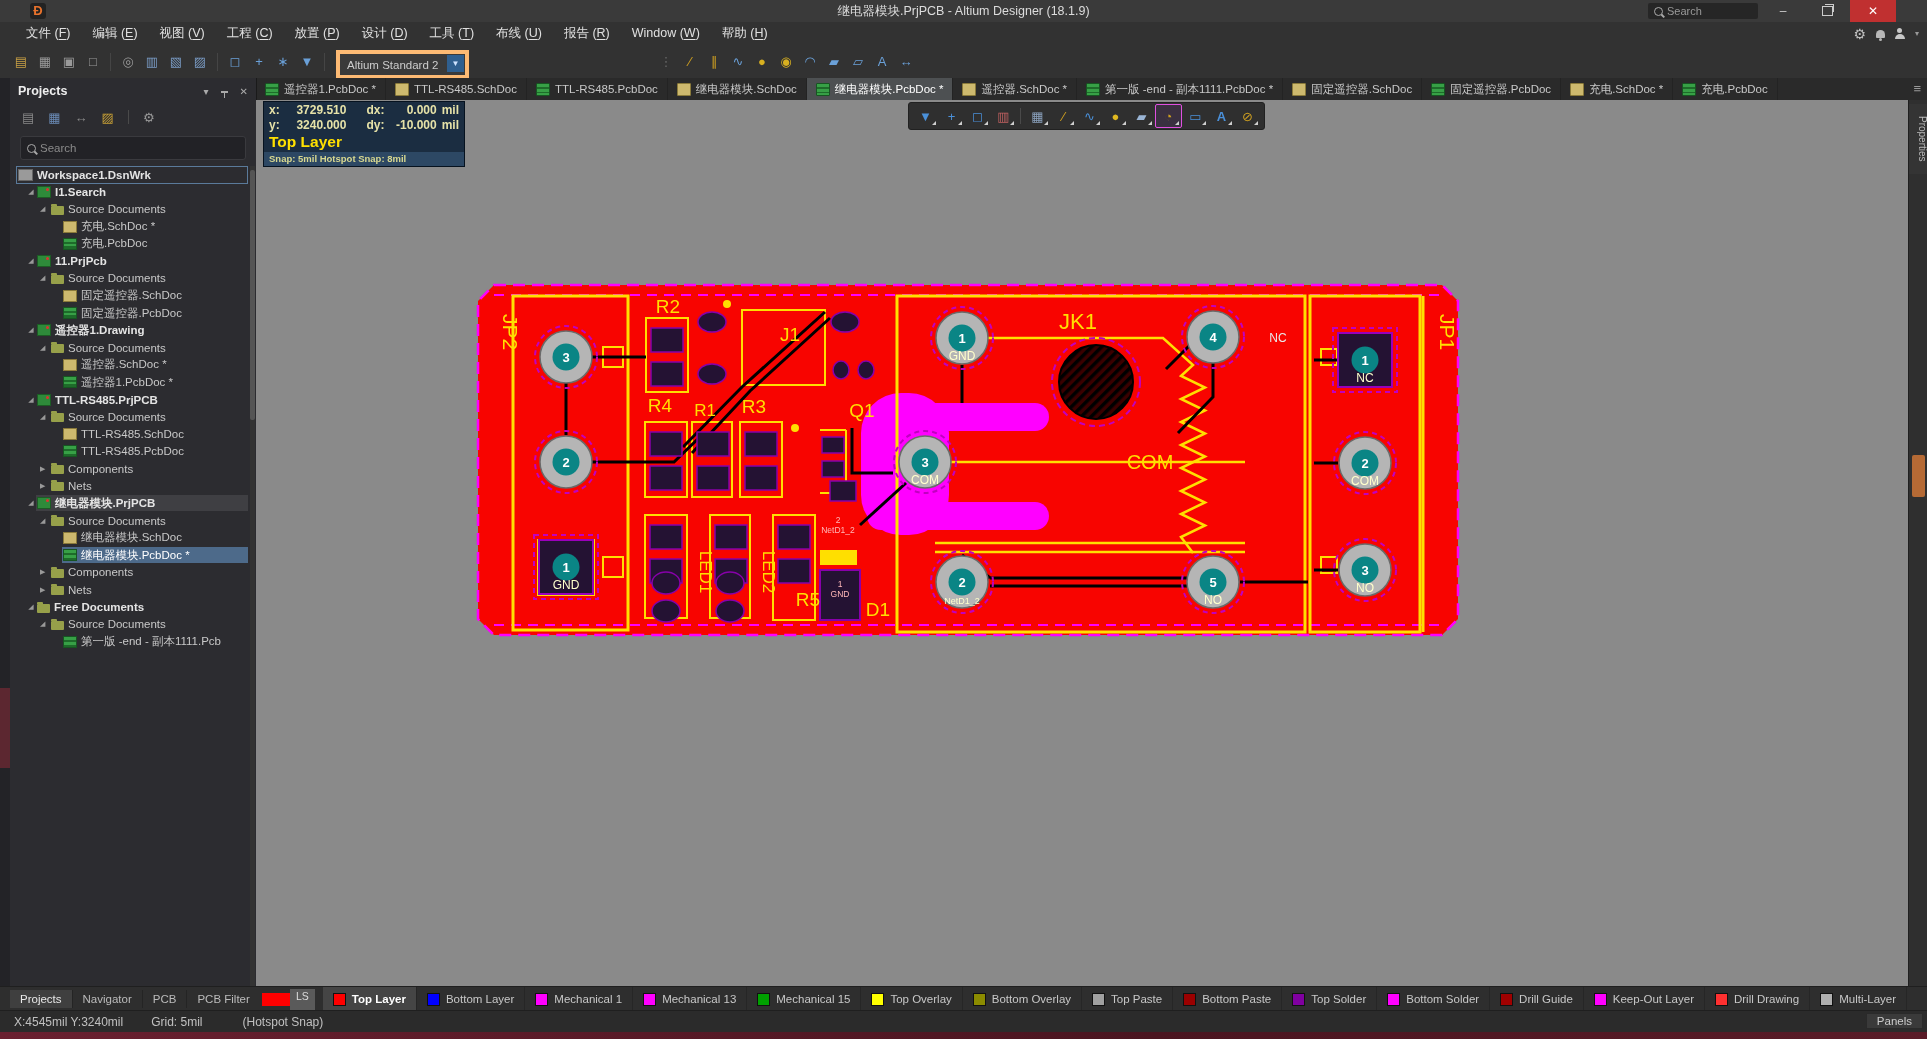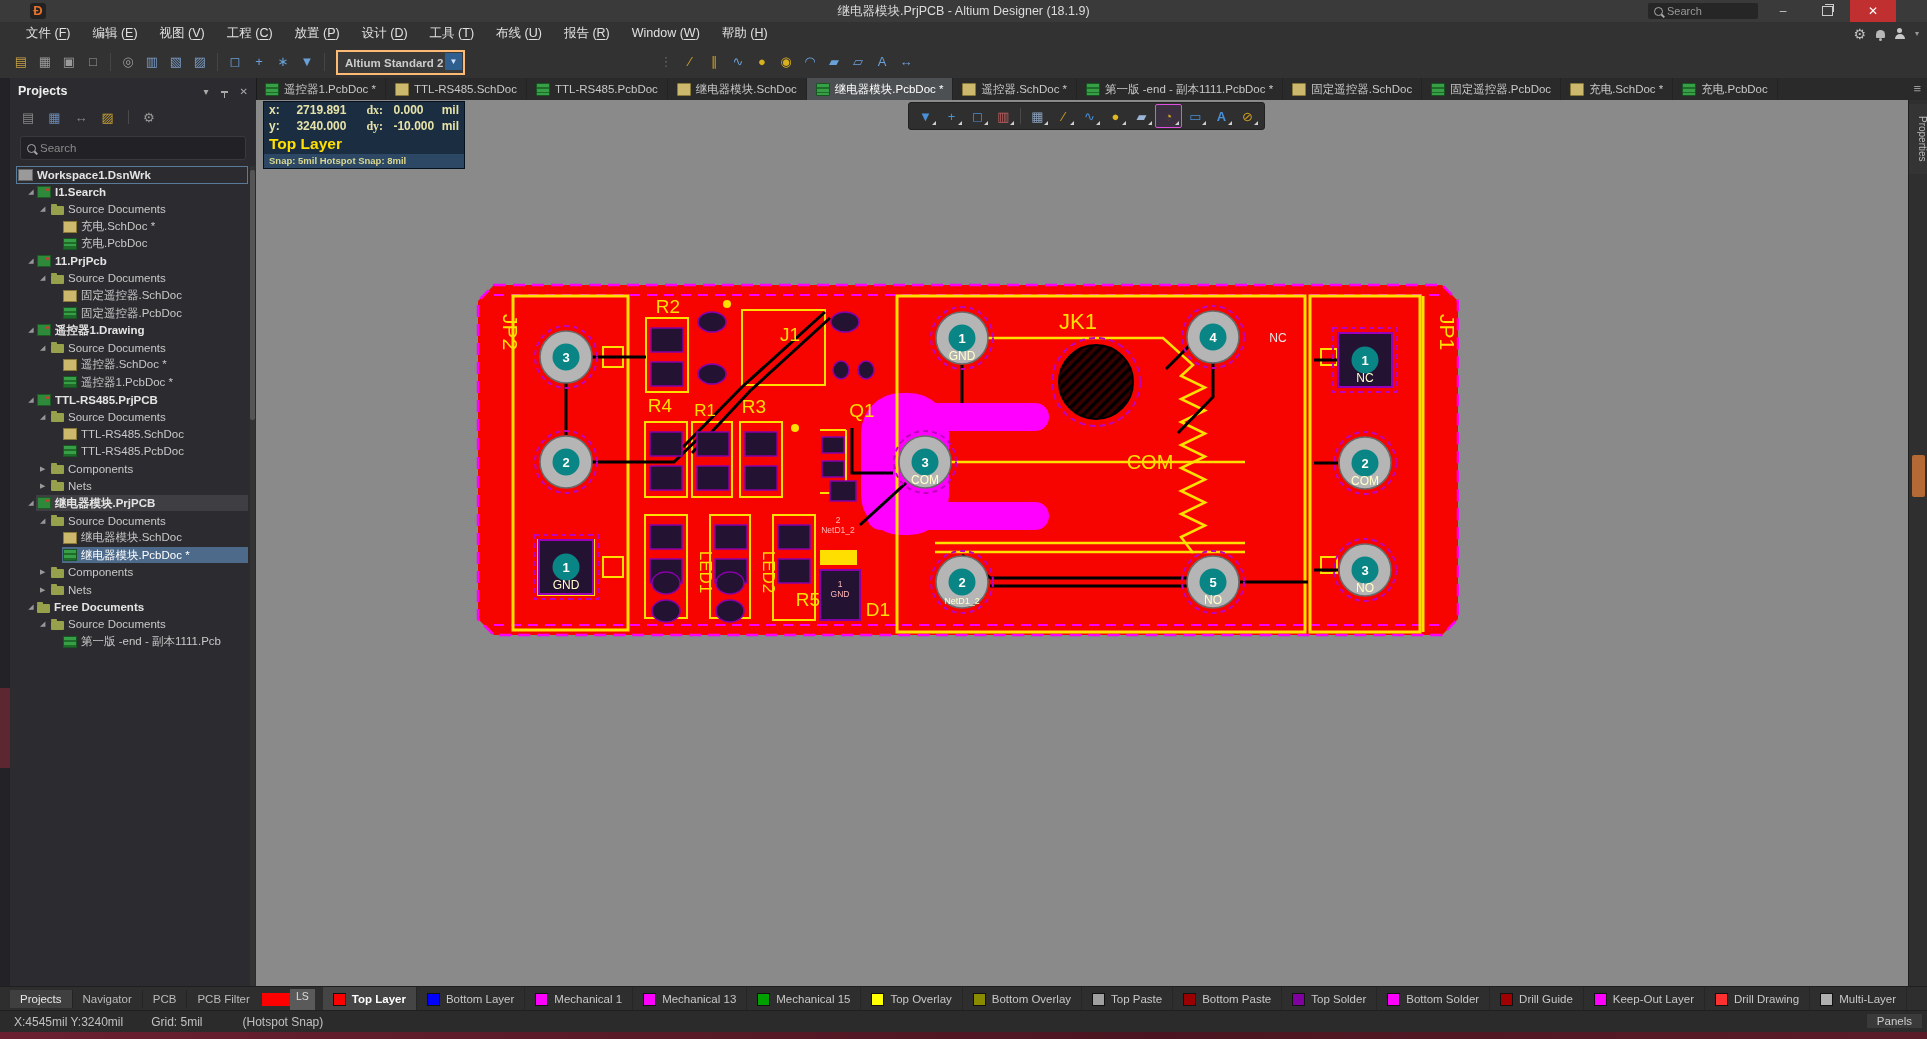--- a/index.html
+++ b/index.html
@@ -32,22 +32,22 @@
   .bell::after{content:"";position:absolute;left:3px;bottom:-3px;width:3px;height:3px;border-radius:50%;background:#b8b8b8;}
   .person{width:10px;height:11px;position:relative;}
   .person::before{content:"";position:absolute;left:2.5px;top:0;width:5px;height:5px;border-radius:50%;background:#c8c8c8;}
   .person::after{content:"";position:absolute;left:0;top:5.5px;width:10px;height:5px;border-radius:5px 5px 0 0;background:#c8c8c8;}
   .tinycaret{color:#999;font-size:8px;}
   
   #toolbar{left:0;top:45px;width:1927px;height:33px;background:#323232;border-bottom:1px solid #282828;}
   .tb-group{position:absolute;top:0;height:33px;display:flex;align-items:center;gap:2px;}
   .tb-ic{width:22px;height:24px;display:flex;align-items:center;justify-content:center;font-size:13px;border-radius:2px;}
   .tb-sep{width:1px;height:18px;background:#454545;margin:0 4px;}
-  #tb-combo{position:absolute;left:336px;top:5px;width:118px;height:21px;background:#3a3a3a;border:2px solid #fdba74;
-            color:#ccc;font-size:11.5px;display:flex;align-items:center;padding-left:7px;font-weight:bold;}
+  #tb-combo{position:absolute;left:336px;top:5px;width:118px;height:21px;background:#3a3a3a;border:4px solid #fdba74;
+            color:#ccc;font-size:11.5px;display:flex;align-items:center;padding-left:7px;}
   #tb-combo .dd{position:absolute;right:1px;top:1px;width:17px;height:17px;background:#2f5f8f;color:#cfe3ff;
                 font-size:8px;display:flex;align-items:center;justify-content:center;}
   
   #tabsbar{left:256px;top:78px;width:1671px;height:22px;background:#2a2a2a;display:flex;align-items:flex-end;border-bottom:1px solid #1f1f1f;}
   .doctab{height:22px;display:flex;align-items:center;padding:0 9px;gap:5px;color:#c8c8c8;font-size:11.5px;
           border-right:1px solid #232323;white-space:nowrap;}
   .doctab.active{background:#4d5052;color:#fff;}
   .dicon{width:12px;height:11px;border-radius:1px;flex:none;}
   .dicon.pcb{background:linear-gradient(180deg,#37a046 0 30%,#1e6b2a 30% 45%,#37a046 45% 70%,#1e6b2a 70% 85%,#37a046 85%);border:1px solid #175522;}
   .dicon.sch{background:#cdb96e;border:1px solid #8a7a3a;}
@@ -80,22 +80,22 @@
   .ti-folder::before{content:"";position:absolute;left:0;top:-2px;width:6px;height:2px;background:#97a04a;border-radius:1px 1px 0 0;}
   .ti-sch{width:12px;height:10px;background:#cdb96e;border:1px solid #8a7a3a;}
   .ti-pcb{width:12px;height:10px;background:linear-gradient(180deg,#37a046 0 30%,#1e6b2a 30% 50%,#37a046 50% 75%,#1e6b2a 75%);border:1px solid #175522;}
   .scrolltrack{position:absolute;right:1px;top:0;width:5px;height:100%;background:#333;}
   .scrollthumb{position:absolute;right:0;top:4px;width:5px;height:250px;background:#555;border-radius:2px;}
   
   #canvas{left:256px;top:100px;width:1652px;height:886px;background:#8a8a8a;overflow:hidden;}
   #hud{position:absolute;left:7px;top:1px;width:200px;background:rgba(14,34,56,0.9);border:1px solid #06121f;
        color:#e6e2a8;font-size:12px;font-weight:bold;}
   .hudrow{display:flex;padding:1px 5px 0 5px;}
-  .hudrow .c1{width:14px;} .hudrow .c2{width:72px;text-align:right;} .hudrow .c3{width:30px;margin-left:20px;font-family:Liberation Serif, serif;}
-  .hudrow .c4{width:48px;text-align:left;} .hudrow .c5{margin-left:5px;}
+  .hudrow .c1{width:14px;} .hudrow .c2{width:72px;text-align:right;} .hudrow .c3{width:30px;margin-left:20px;}
+  .hudrow .c4{width:48px;text-align:right;} .hudrow .c5{margin-left:5px;}
   #hud-layer{color:#ffe000;font-size:15.5px;padding:1px 5px;}
   #hud-snap{background:rgba(60,95,130,0.55);color:#d8d890;font-size:9.5px;font-weight:bold;padding:1px 5px 2px 5px;}
   #floatbar{position:absolute;left:652px;top:2px;height:26px;background:#2f2f2f;border:1px solid #212121;border-radius:3px;
             display:flex;align-items:center;padding:0 4px;gap:1px;}
   .fbtn{width:25px;height:22px;display:flex;align-items:center;justify-content:center;font-size:13px;position:relative;border-radius:2px;}
   .fbtn::after{content:"";position:absolute;right:2px;bottom:2px;border-style:solid;border-width:0 0 4px 4px;border-color:transparent transparent #cfcfcf transparent;}
   .fbtn.active{border:1.5px solid #e050e0;background:#3a3040;}
   .fsep{width:1px;height:16px;background:#4a4a4a;margin:0 3px;}
   
   #rightstrip{left:1908px;top:100px;width:19px;height:886px;background:#2f2f2f;border-left:1px solid #1f1f1f;}
@@ -647,21 +647,21 @@
         <text fill="#ffdf00" font-size="17" text-anchor="middle" font-family="Liberation Sans, DejaVu Sans, sans-serif" transform="translate(222,287) rotate(90)" x="0" y="0">LED1</text>
         <text fill="#ffdf00" font-size="17" text-anchor="middle" font-family="Liberation Sans, DejaVu Sans, sans-serif" transform="translate(285,287) rotate(90)" x="0" y="0">LED2</text>
         <text fill="#ffdf00" font-size="21" text-anchor="middle" font-family="Liberation Sans, DejaVu Sans, sans-serif" transform="translate(25,47) rotate(90)" x="0" y="0">JP2</text>
         <text fill="#ffdf00" font-size="21" text-anchor="middle" font-family="Liberation Sans, DejaVu Sans, sans-serif" transform="translate(962,47) rotate(90)" x="0" y="0">JP1</text>
       </g>
     </svg>
   <div id="hud">
     <div id="hud-rows">
         <div class="hudrow">
           <span class="c1">x:</span>
-          <span class="c2">2719.891</span>
+          <span class="c2">3729.510</span>
           <span class="c3">dx:</span>
           <span class="c4">0.000</span>
           <span class="c5">mil</span>
         </div>
         <div class="hudrow">
           <span class="c1">y:</span>
           <span class="c2">3240.000</span>
           <span class="c3">dy:</span>
           <span class="c4">-10.000</span>
           <span class="c5">mil</span>

